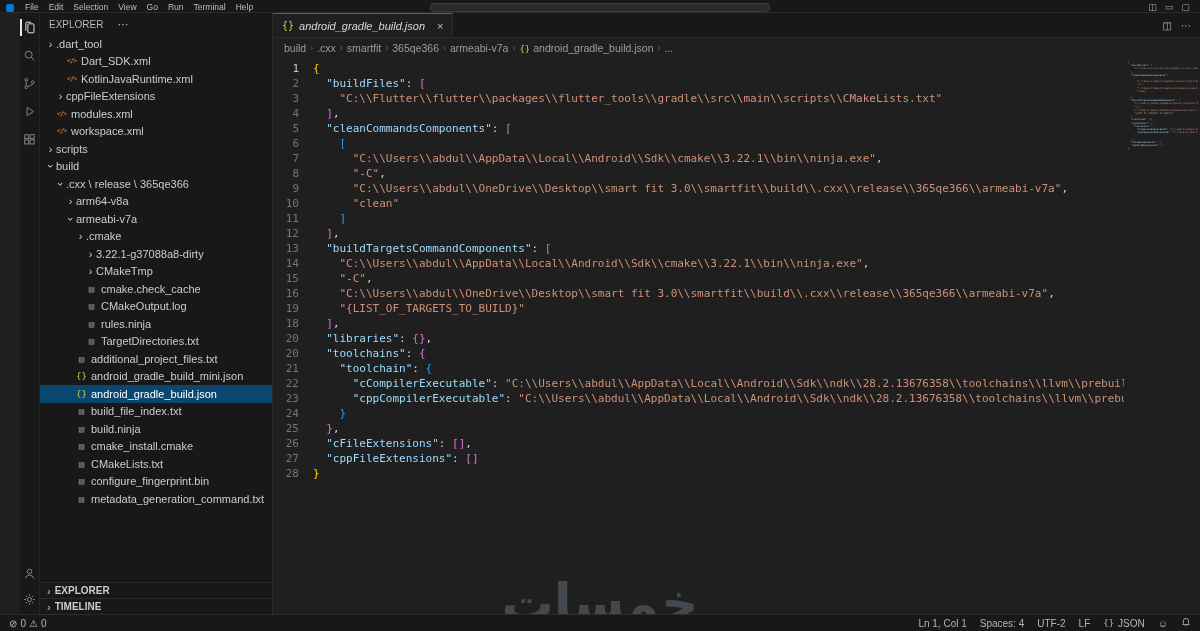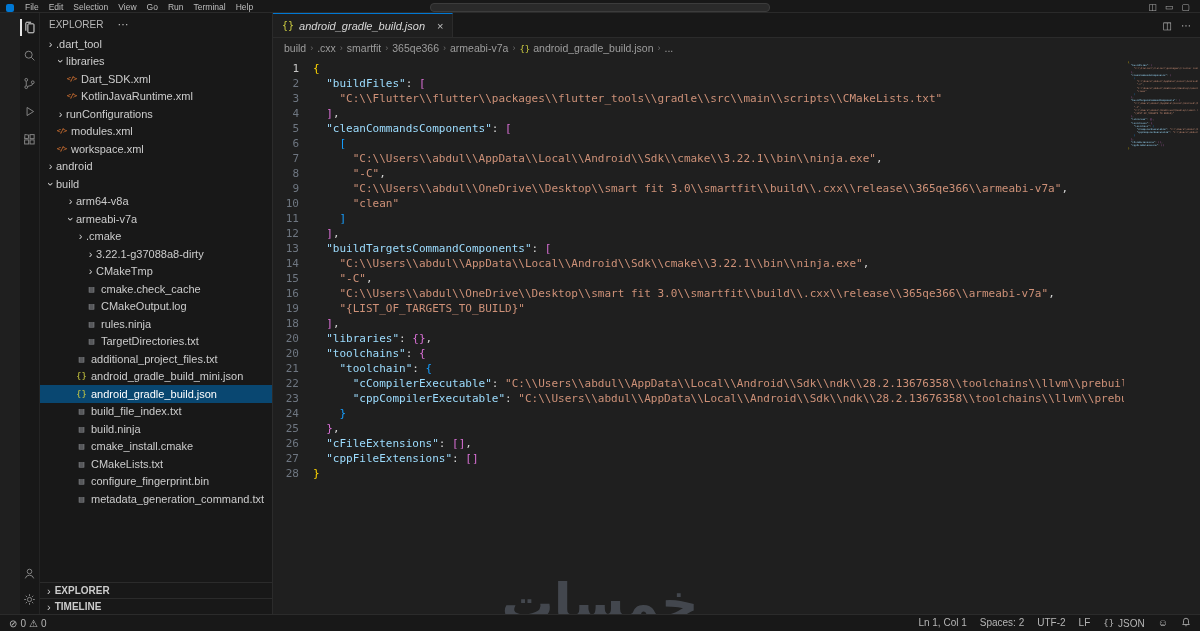--- a/index.html
+++ b/index.html
@@ -67,21 +67,21 @@
   .tk-b1{color:#ffd700;}
   .tk-b2{color:#da70d6;}
   .tk-b3{color:#179fff;}
   .minimap{position:absolute;top:0;right:0;width:76px;height:100%;background:#1f1f1f;padding:3px 2px 0 4px;cursor:pointer;}
   .minimap-content{font-size:2.4px;line-height:3.2px;white-space:pre;font-family:"DejaVu Sans Mono",monospace;opacity:.95;overflow:hidden;}
   .minimap-content .cl{height:3.2px;}
   
   .statusbar{height:17px;background:#181818;border-top:1px solid #2b2b2b;display:flex;align-items:center;font-size:10px;color:#b5b5b5;padding:0 9px;flex:0 0 auto;position:relative;z-index:10;}
   .sb-left{display:flex;gap:9px;align-items:center;}
   .sb-group{display:flex;gap:3px;align-items:center;cursor:pointer;}
-  .sb-right{margin-left:auto;display:flex;gap:13px;}
+  .sb-right{margin-left:auto;display:flex;gap:13px;align-items:center;}
   .sb-item{cursor:pointer;white-space:nowrap;}
   .sb-json{display:flex;gap:4px;align-items:center;cursor:pointer;}
   .sb-json .ji{font-family:"DejaVu Sans Mono",monospace;font-size:9px;}
   
   .watermark{position:absolute;left:600px;bottom:-2px;transform:translateX(-50%);font-size:52px;font-weight:bold;
              color:#4a4f57;opacity:.85;font-family:"DejaVu Sans",sans-serif;z-index:5;pointer-events:none;}
 </style>
 </head>
 <body>
 
@@ -162,51 +162,51 @@
     <div class="sidebar">
       <div class="expl-header">
         <span>EXPLORER</span>
         <span class="expl-more">⋯</span>
       </div>
       <div class="tree">
           <div class="trow" style="padding-left: 5px;">
             <span class="arrow">›</span>
             <span class="tlabel">.dart_tool</span>
           </div>
-          <div class="trow" style="padding-left: 15px;">
-            <span class="arrow open">›</span>
-            <span class="tlabel">libraries</span>
-          </div>
           <div class="trow" style="padding-left: 25px;">
             <span class="fi fi-xml">&lt;/&gt;</span>
             <span class="tlabel">Dart_SDK.xml</span>
           </div>
           <div class="trow" style="padding-left: 25px;">
             <span class="fi fi-xml">&lt;/&gt;</span>
             <span class="tlabel">KotlinJavaRuntime.xml</span>
           </div>
           <div class="trow" style="padding-left: 15px;">
             <span class="arrow">›</span>
-            <span class="tlabel">runConfigurations</span>
+            <span class="tlabel">cppFileExtensions</span>
           </div>
           <div class="trow" style="padding-left: 15px;">
             <span class="fi fi-xml">&lt;/&gt;</span>
             <span class="tlabel">modules.xml</span>
           </div>
           <div class="trow" style="padding-left: 15px;">
             <span class="fi fi-xml">&lt;/&gt;</span>
             <span class="tlabel">workspace.xml</span>
           </div>
           <div class="trow" style="padding-left: 5px;">
             <span class="arrow">›</span>
-            <span class="tlabel">android</span>
+            <span class="tlabel">scripts</span>
           </div>
           <div class="trow" style="padding-left: 5px;">
             <span class="arrow open">›</span>
             <span class="tlabel">build</span>
+          </div>
+          <div class="trow" style="padding-left: 15px;">
+            <span class="arrow open">›</span>
+            <span class="tlabel">.cxx \ release \ 365qe366</span>
           </div>
           <div class="trow" style="padding-left: 25px;">
             <span class="arrow">›</span>
             <span class="tlabel">arm64-v8a</span>
           </div>
           <div class="trow" style="padding-left: 25px;">
             <span class="arrow open">›</span>
             <span class="tlabel">armeabi-v7a</span>
           </div>
           <div class="trow" style="padding-left: 35px;">
@@ -356,21 +356,21 @@
     <div class="sb-left">
       <span class="sb-group">
         <span>⊘</span>
         <span>0</span>
         <span>⚠</span>
         <span>0</span>
       </span>
     </div>
     <div class="sb-right">
       <span class="sb-item">Ln 1, Col 1</span>
-        <span class="sb-item">Spaces: 2</span>
+        <span class="sb-item">Spaces: 4</span>
         <span class="sb-item">UTF-2</span>
         <span class="sb-item">LF</span>
         <span class="sb-json">
         <span class="ji">{}</span>
         <span>JSON</span>
       </span>
       <span class="sb-item">☺</span>
       <span class="sb-item">
         <svg width="10" height="10" viewBox="0 0 16 16" fill="none" stroke="currentColor" stroke-width="1.3">
           <path d="M8 2a4 4 0 0 0-4 4v4l-1.3 2h10.6L12 10V6a4 4 0 0 0-4-4z"></path>

